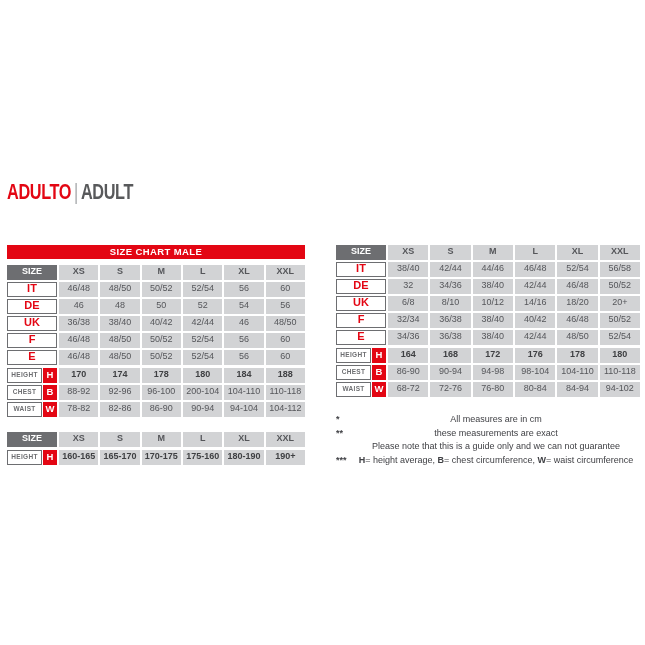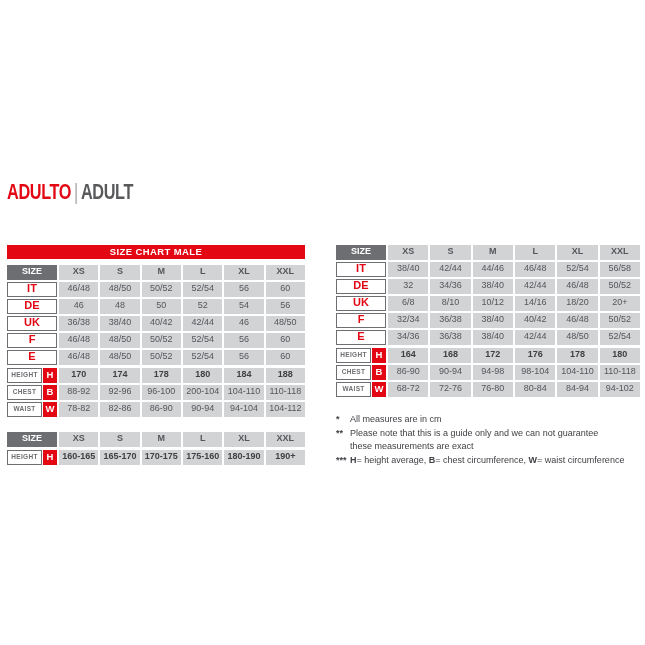--- a/index.html
+++ b/index.html
@@ -50,21 +50,21 @@
     text-align:center;line-height:11px;margin-right:1px;
   }
   .mletter{
     width:14px;background:#e30613;color:#fff;font-size:9.5px;font-weight:700;
     text-align:center;line-height:13px;
   }
   
   .footnotes{position:absolute;left:336px;top:413px;width:306px;color:#404145;}
   .fnote{display:flex;}
   .fmark{width:14px;flex:0 0 14px;font-size:9px;font-weight:700;line-height:13.5px;}
-  .fbody{flex:1;}
+  .fbody{flex:1;text-align:center;}
   .fline{font-size:9px;line-height:13.5px;white-space:nowrap;}
   .fline .b{font-weight:700;}
 </style>
 </head>
 <body>
 
 <div class="page">
   <div class="page-title">
     <span class="t-red">ADULTO</span><span class="t-sep">|</span><span class="t-gray">ADULT</span>
   </div>
@@ -287,22 +287,22 @@
   <div class="footnotes" id="footnotes">
       <div class="fnote">
         <div class="fmark">*</div>
         <div class="fbody">
           <div class="fline"><span>All measures are in cm</span></div>
         </div>
       </div>
       <div class="fnote">
         <div class="fmark">**</div>
         <div class="fbody">
+          <div class="fline"><span>these measurements are exact</span></div>
           <div class="fline"><span>Please note that this is a guide only and we can not guarantee</span></div>
-          <div class="fline"><span>these measurements are exact</span></div>
         </div>
       </div>
       <div class="fnote">
         <div class="fmark">***</div>
         <div class="fbody">
           <div class="fline"><span class="b">H</span><span>= height average, </span><span class="b">B</span><span>= chest circumference, </span><span class="b">W</span><span>= waist circumference</span></div>
         </div>
       </div>
     </div>
 </div>

